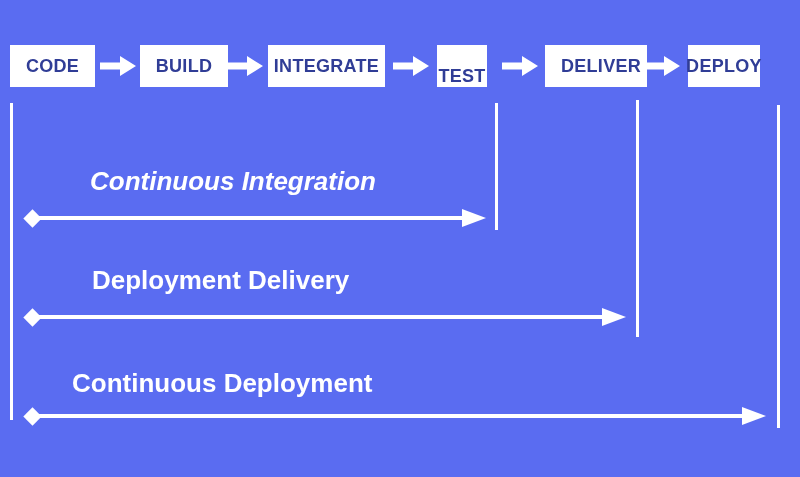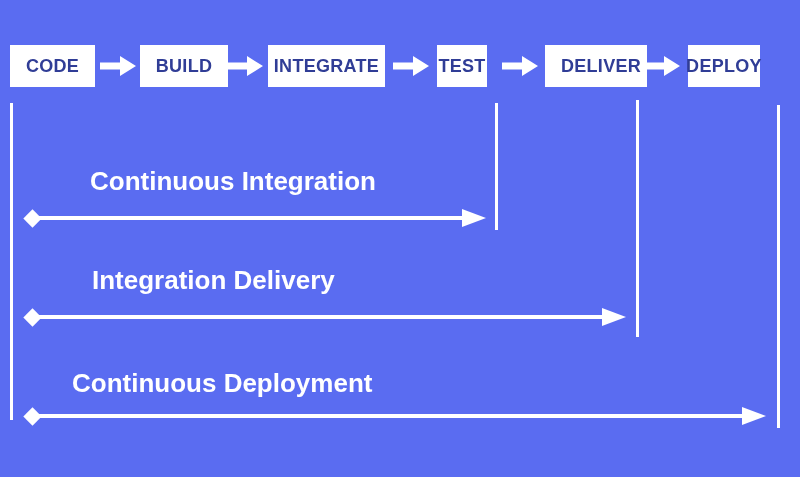--- a/index.html
+++ b/index.html
@@ -23,21 +23,21 @@
     font-weight: bold;
     letter-spacing: 0.3px;
     display: flex;
     align-items: center;
     justify-content: center;
     white-space: nowrap;
   }
   .stage-code      { left: 10px;  width: 85px;  }
   .stage-build     { left: 140px; width: 88px;  }
   .stage-integrate { left: 268px; width: 117px; }
-  .stage-test      { left: 437px; width: 50px;  }
+  .stage-test      { left: 437px; width: 50px; align-items: flex-end;  }
   .stage-deliver   { left: 545px; width: 92px; padding-left: 10px;  }
   .stage-deploy    { left: 688px; width: 72px;  }
 
   
   .connector {
     position: absolute;
     top: 54px;
     width: 36px;
     height: 24px;
   }
@@ -59,21 +59,21 @@
   .vline-deploy  { left: 777px; top: 105px; height: 323px; }
 
   
   .span-label {
     position: absolute;
     color: #FFFFFF;
     font-size: 26px;
     font-weight: bold;
     white-space: nowrap;
   }
-  .label-ci   { left: 90px; top: 166px; }
+  .label-ci   { left: 90px; top: 166px; font-style: italic; }
   .label-cd   { left: 92px; top: 265px; }
   .label-cdep { left: 72px; top: 368px; }
 
   
   .span-arrow {
     position: absolute;
     height: 20px;
   }
   .arrow-ci   { left: 24px; top: 208px; width: 462px; }
   .arrow-cd   { left: 24px; top: 307px; width: 602px; }
@@ -152,21 +152,21 @@
   <div class="vline vline-deliver"></div>
   <div class="vline vline-deploy"></div>
 
   <div class="span-label label-ci">Continuous Integration</div>
   <div class="span-arrow arrow-ci">
     <div class="diamond"></div>
     <div class="shaft"></div>
     <div class="head"></div>
   </div>
 
-  <div class="span-label label-cd">Integration Delivery</div>
+  <div class="span-label label-cd">Deployment Delivery</div>
   <div class="span-arrow arrow-cd">
     <div class="diamond"></div>
     <div class="shaft"></div>
     <div class="head"></div>
   </div>
 
   <div class="span-label label-cdep">Continuous Deployment</div>
   <div class="span-arrow arrow-cdep">
     <div class="diamond"></div>
     <div class="shaft"></div>

